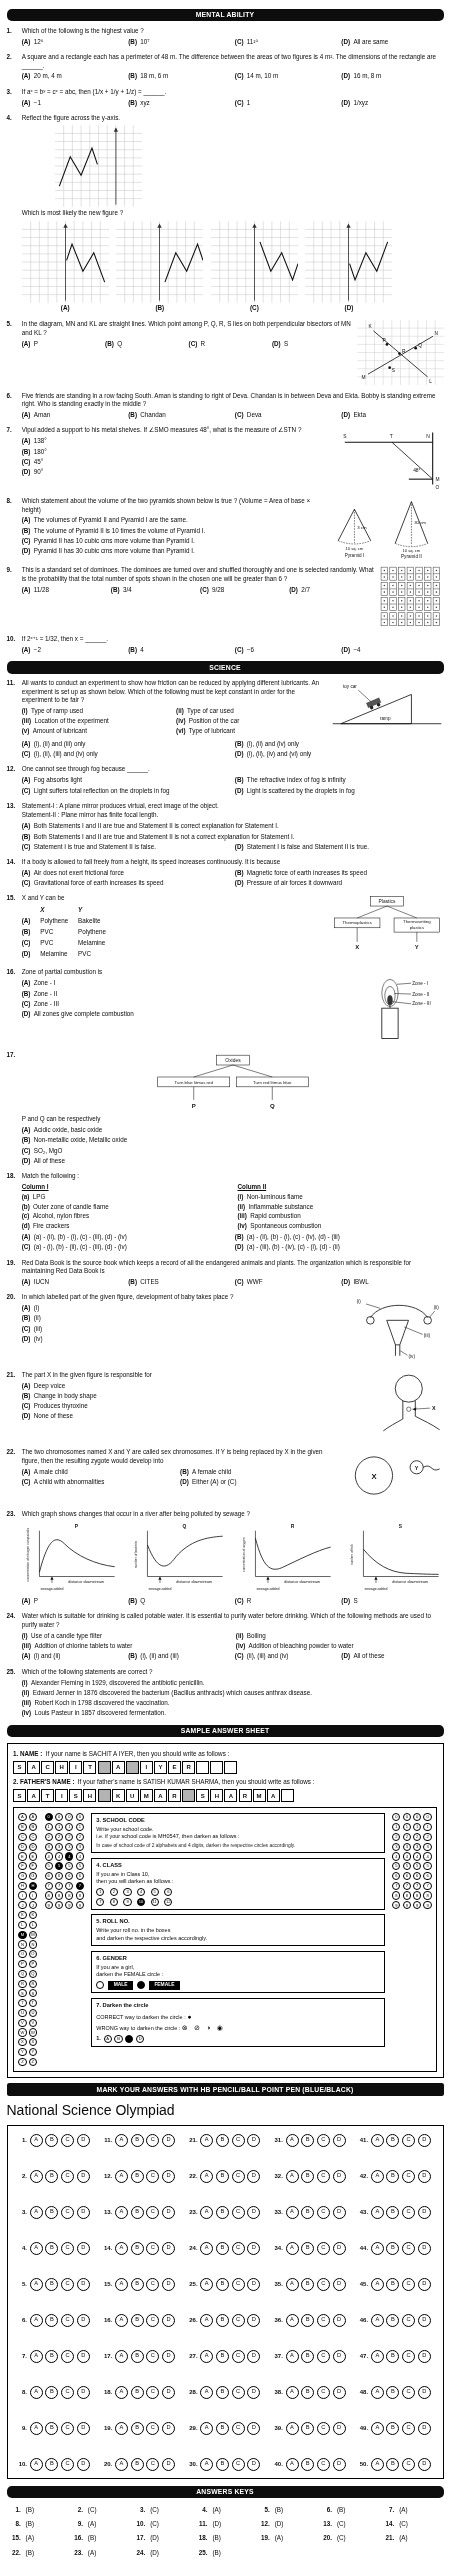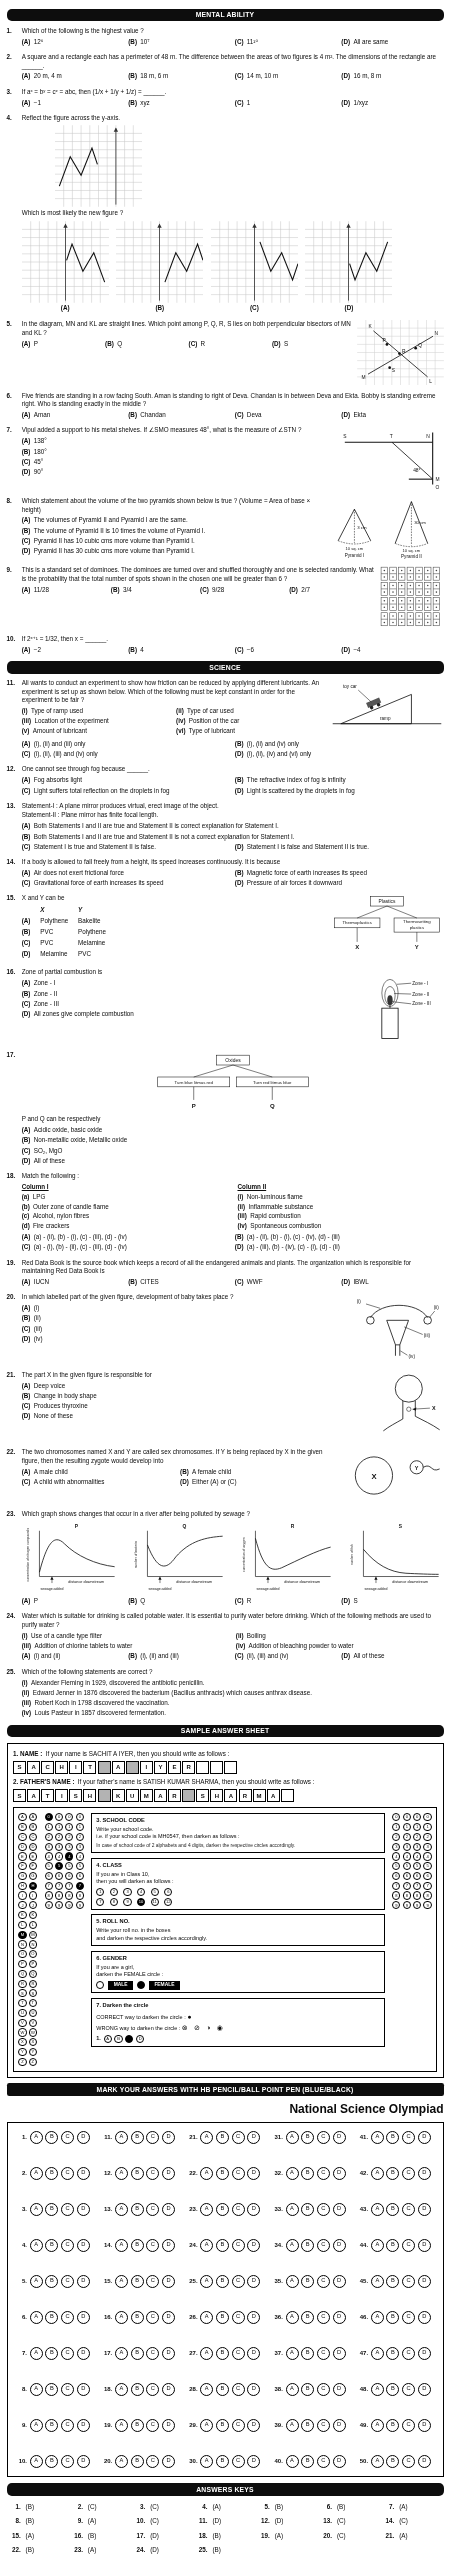--- a/index.html
+++ b/index.html
@@ -53,21 +53,21 @@
 .info-note{margin-top:1.6px;font-size:4.9px;color:#222}
 .class-bubbles{display:grid;grid-template-columns:repeat(6,12px);gap:1.6px;margin-top:2.2px}
 .gender-row{display:flex;align-items:center;gap:3.8px;margin-top:2.2px}
 .gchip{background:#000;color:#fff;font-weight:bold;font-size:4.9px;padding:1.1px 5.5px}
 .example-row{display:flex;align-items:center;gap:2.7px;margin-top:2.7px}
 .ex-num{font-weight:bold}
 .wrong-ex{font-size:7px;letter-spacing:2.2px}
 .correct-ex{font-size:7px}
 .darken-line{margin-top:1.6px}
 .bar-mark{border-radius:2.2px}
-.omr-title{text-align:right;font-weight:bold;font-size:12px;margin:3.3px 0 4.4px}
+.omr-title{text-align:left;font-weight:normal;font-size:14px;margin:3.3px 0 4.4px}
 .omr-grid{border:1.1px solid #000;display:grid;grid-template-columns:repeat(5,1fr);padding:7.6px 6.5px;row-gap:23px;column-gap:4.4px;margin-bottom:6.5px}
 .omr-cell{display:flex;align-items:center;gap:2.7px}
 .omr-num{flex:none;width:13px;text-align:right;font-weight:bold;font-size:6px}
 .omr-bubble{width:13px;height:13px;border:0.8px solid #000;border-radius:50%;display:inline-flex;align-items:center;justify-content:center;font-size:5.7px}
 .keys-grid{display:grid;grid-template-columns:repeat(7,1fr);row-gap:5.5px;column-gap:3.3px;padding:2.2px 2.2px 0}
 .key-entry{display:flex;gap:4.9px}
 .key-num{font-weight:bold;min-width:12px;text-align:right}
 </style>
 </head>
 <body>

